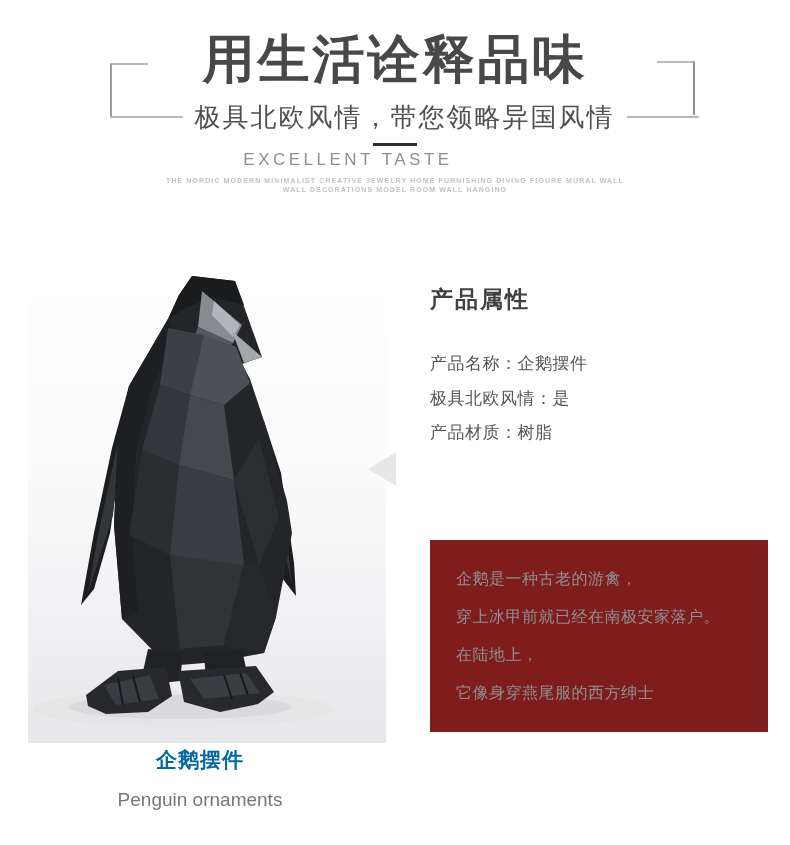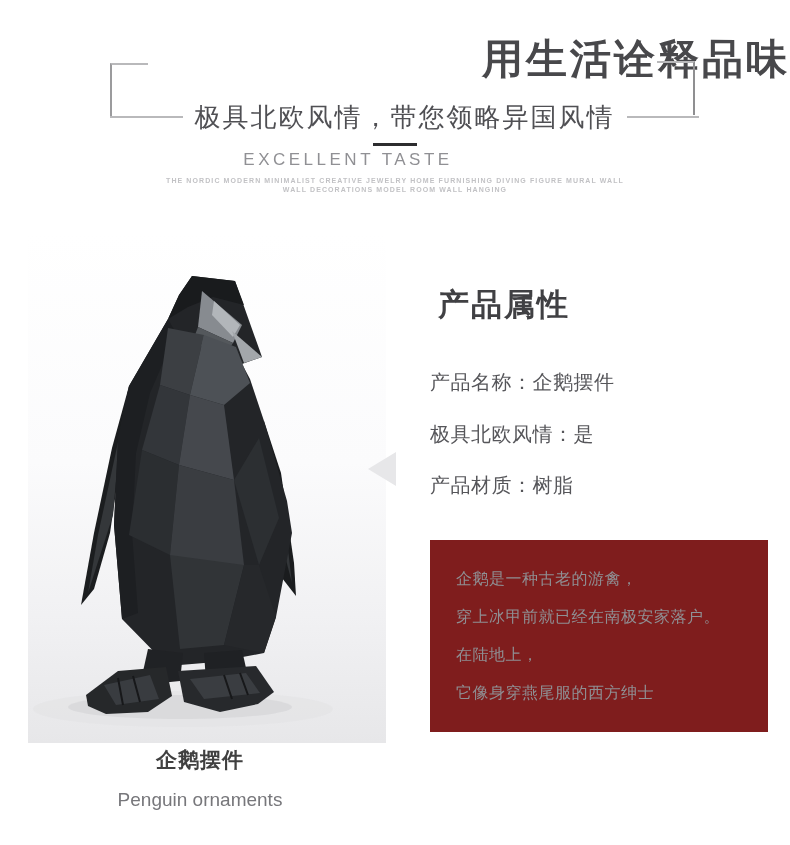--- a/index.html
+++ b/index.html
@@ -1,22 +1,22 @@
 <!DOCTYPE html>
 <html><head>
 <meta charset="utf-8">
 <style>
   * { margin:0; padding:0; box-sizing:border-box; }
   html,body { background:#ffffff; }
   body { font-family:"Liberation Sans","DejaVu Sans",sans-serif; }
   .page { position:relative; width:790px; height:845px; background:#ffffff; overflow:hidden; }
 
   
-  .hero-title { position:absolute; left:0; top:18px; width:790px; text-align:right;
-    font-size:41px; line-height:82px; font-weight:600; color:#48484b; letter-spacing:3px; }
+  .hero-title { position:absolute; left:0; top:18px; width:790px; text-align:center;
+    font-size:52px; line-height:82px; font-weight:600; color:#48484b; letter-spacing:3px; }
   .bracket { position:absolute; width:38px; height:54px; }
   .bracket.left  { left:110px; top:63px; border-left:2px solid #9b9b9d; border-top:2px solid #b9b9bb; }
   .bracket.right { left:657px; top:61px; border-right:2px solid #8f8f91; border-top:2px solid #b9b9bb; }
   .subtitle-row { position:absolute; left:110px; top:101px; width:589px; height:32px;
     display:flex; align-items:center;text-align:right; }
   .subtitle-row .rule { flex:1; height:2px; background:#b9b9bb; }
   .subtitle-text { padding:0 12px; font-size:26px; color:#505054; letter-spacing:2px; white-space:nowrap; }
 
   .tagline-bar { position:absolute; left:373px; top:143px; width:44px; height:3px; background:#2d2d2f; }
   .tagline-en { position:absolute; left:0; top:150px; width:696px; text-align:center;
@@ -27,28 +27,28 @@
   .tagline-small.l2 { top:186px; }
 
   
   .photo { position:absolute; left:28px; top:233px; width:358px; height:510px;
     background:linear-gradient(180deg,#ffffff 0%,#fbfbfc 45%,#f1f1f3 75%,#e7e7e9 100%); }
   .photo svg { display:block; width:100%; height:100%; }
   .carousel-arrow { position:absolute; left:368px; top:452px; width:28px; height:34px;
     background:#e7e7e9; clip-path:polygon(100% 0,100% 100%,0 50%); }
 
   .caption { position:absolute; left:20px; top:746px; width:360px; text-align:center; }
-  .caption-cn { font-size:21px; font-weight:bold; color:#404040; letter-spacing:1px; }
+  .caption-cn { font-size:21px; font-weight:bold; color:#0369a1; letter-spacing:1px; }
   .caption-en { margin-top:15px; font-size:19px; color:#77777b; }
 
   
-  .attr-heading { position:absolute; left:430px; top:284px; font-size:31px; font-weight:600;
-    color:#404043; letter-spacing:2px;margin-left:8px; }
+  .attr-heading { position:absolute; left:430px; top:284px; font-size:23px; font-weight:600;
+    color:#404043; letter-spacing:2px; }
   .attr-list { position:absolute; left:430px; top:352px; list-style:none; }
-  .attr-list li { height:34.5px; font-size:20px; color:#56565a; letter-spacing:0.5px;margin-top:17px; }
+  .attr-list li { height:34.5px; font-size:17px; color:#56565a; letter-spacing:0.5px; }
 
   .desc-box { position:absolute; left:430px; top:540px; width:338px; height:192px;
     background:#7f1d1d; padding:30px 20px 0 26px; }
   .desc-line { font-size:16px; color:#8f8f93; letter-spacing:0.5px; line-height:18px; margin-bottom:20px; }
 </style>
 </head>
 <body>
 
 <div class="page">
 

